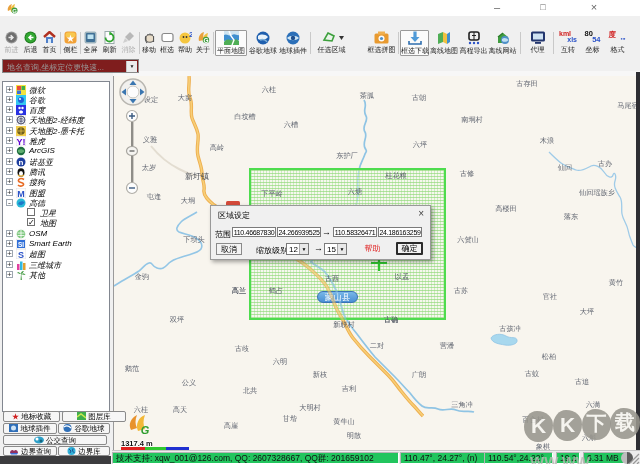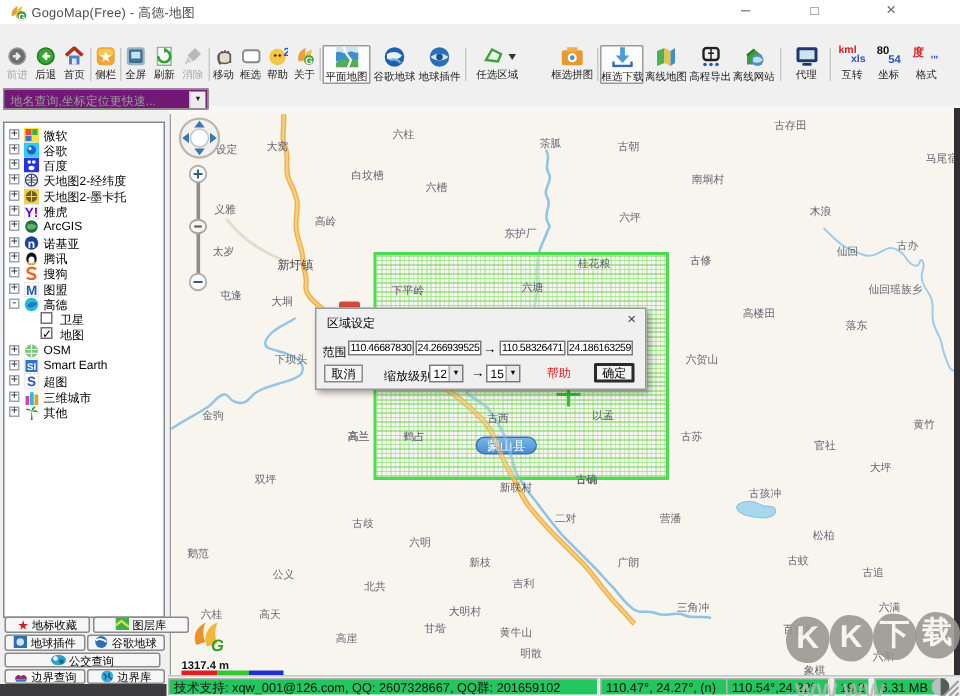--- a/index.html
+++ b/index.html
@@ -17,50 +17,49 @@
 #toolbar { position:absolute; left:0; top:29px; width:640px; height:28px; background:#f0f0f0; }
 .tbtn { position:absolute; top:2px; height:24px; text-align:center; }
 .tbtn .ic { margin:0 auto; width:13px; height:13px; position:relative; } .tbtn .ic svg { display:block; margin:0 auto; }
 .tbtn .lb { font-size:7px; color:#222; margin-top:1px; white-space:nowrap; overflow:visible; }
 .tbtn.dis .lb { color:#aaa; }
 .tsep { position:absolute; top:3px; width:1px; height:22px; background:#c9c9c9; }
 .pressed { background:#fbfbfb; border:1px solid #9a9a9a; border-radius:1px; height:26px !important; top:1px !important; }
 
 #addrbar { position:absolute; left:0; top:57px; width:640px; height:14px; background:#f0f0f0; }
 #addrwhite { position:absolute; left:113px; top:71px; width:527px; height:5px; background:#f7f7f7; }
-#searchbox { position:absolute; left:2px; top:59px; width:137px; height:14px; background:#701a75; border:1px solid #8a8a8a; }
+#searchbox { position:absolute; left:2px; top:59px; width:137px; height:14px; background:#7f1d1d; border:1px solid #8a8a8a; }
 #searchbox .ph { position:absolute; left:4px; top:2px; font-size:8px; color:#9a9a9a; }
 #searchbox .arr { position:absolute; right:1px; top:1px; width:11px; height:11px; background:#ececec; border-left:1px solid #c4c4c4; text-align:center; font-size:5px; color:#222; line-height:11px; }
 
 #leftpanel { position:absolute; left:0; top:76px; width:113px; height:380px; background:#f0f0f0; z-index:24; }
 #treebox { position:absolute; left:2px; top:5px; width:108px; height:331px; background:#fff; border:1px solid #828790; overflow:hidden; }
 .trow { position:absolute; left:0; width:106px; height:10px; }
 .texp { position:absolute; left:3px; top:1px; width:7px; height:7px; background:#fff; border:1px solid #9da6b0; font-size:8px; line-height:5px; text-align:center; color:#333; font-family:"Liberation Mono",monospace; }
 .tico { position:absolute; left:13px; top:0px; width:10px; height:10px; } .tico svg { display:block; }
-.tlbl { position:absolute; left:26px; top:0px; font-size:8px; color:#000; white-space:nowrap; }
+.tlbl { position:absolute; left:26px; top:0px; font-size:8px; color:#000; white-space:nowrap;font-style:italic; }
 .tchk { position:absolute; left:24px; top:0px; width:8px; height:8px; background:#fff; border:1px solid #707070; font-size:8px; line-height:7px; text-align:center; color:#000; }
 .pbtn { position:absolute; background:#f6f6f6; border:1px solid #8a8a8a; border-radius:2px; font-size:7.5px; color:#000; text-align:center; line-height:10px; white-space:nowrap; }
 
 #statusbar { position:absolute; left:112px; top:450px; width:528px; height:14px; background:#ececec; border-top:1px solid #c5c5c5; z-index:25; }
 .spanel { position:absolute; top:1px; height:12px; background:#22c55e; border:1px solid #b5b5b5; border-right-color:#fff; border-bottom-color:#fff; font-size:8.5px; color:#111; line-height:11px; padding-left:3px; white-space:nowrap; overflow:hidden; }
 #darkbl { position:absolute; left:0; top:456px; width:111px; height:8px; background:#3c3c3e; }
 #darkright { position:absolute; left:636px; top:72px; width:4px; height:378px; background:#2e2e33; }
 </style>
 </head>
 <body>
 <div id="win">
 
 <div id="titlebar">
  <svg class="abs" style="left:7px;top:3px" width="11" height="11" viewBox="0 0 11 11">
   <path d="M1,8 C0,5 2,2 5,1 C4,3 4,5 5,6 Z" fill="#e8a13c"></path>
   <path d="M4,9 C3,5 5,2 8,1 C7,4 7,6 8,8 Z" fill="#f0c040"></path>
   <circle cx="7.5" cy="7.5" r="3" fill="#3f9c3f"></circle>
   <text x="7.5" y="10" font-size="6" fill="#fff" text-anchor="middle" font-weight="bold">G</text>
  </svg>
- <div id="title-text">GogoMap(Free) - 高德-地图</div>
  <div class="winbtn" style="left:482px">–</div>
  <div class="winbtn" style="left:528px;font-size:9px">□</div>
  <div class="winbtn" style="left:579px">×</div>
 </div>
 
 
 <div id="toolbar">
  <div class="tbtn dis" style="left:2px;width:19px">
   <div class="ic">
           <svg width="13" height="13">

